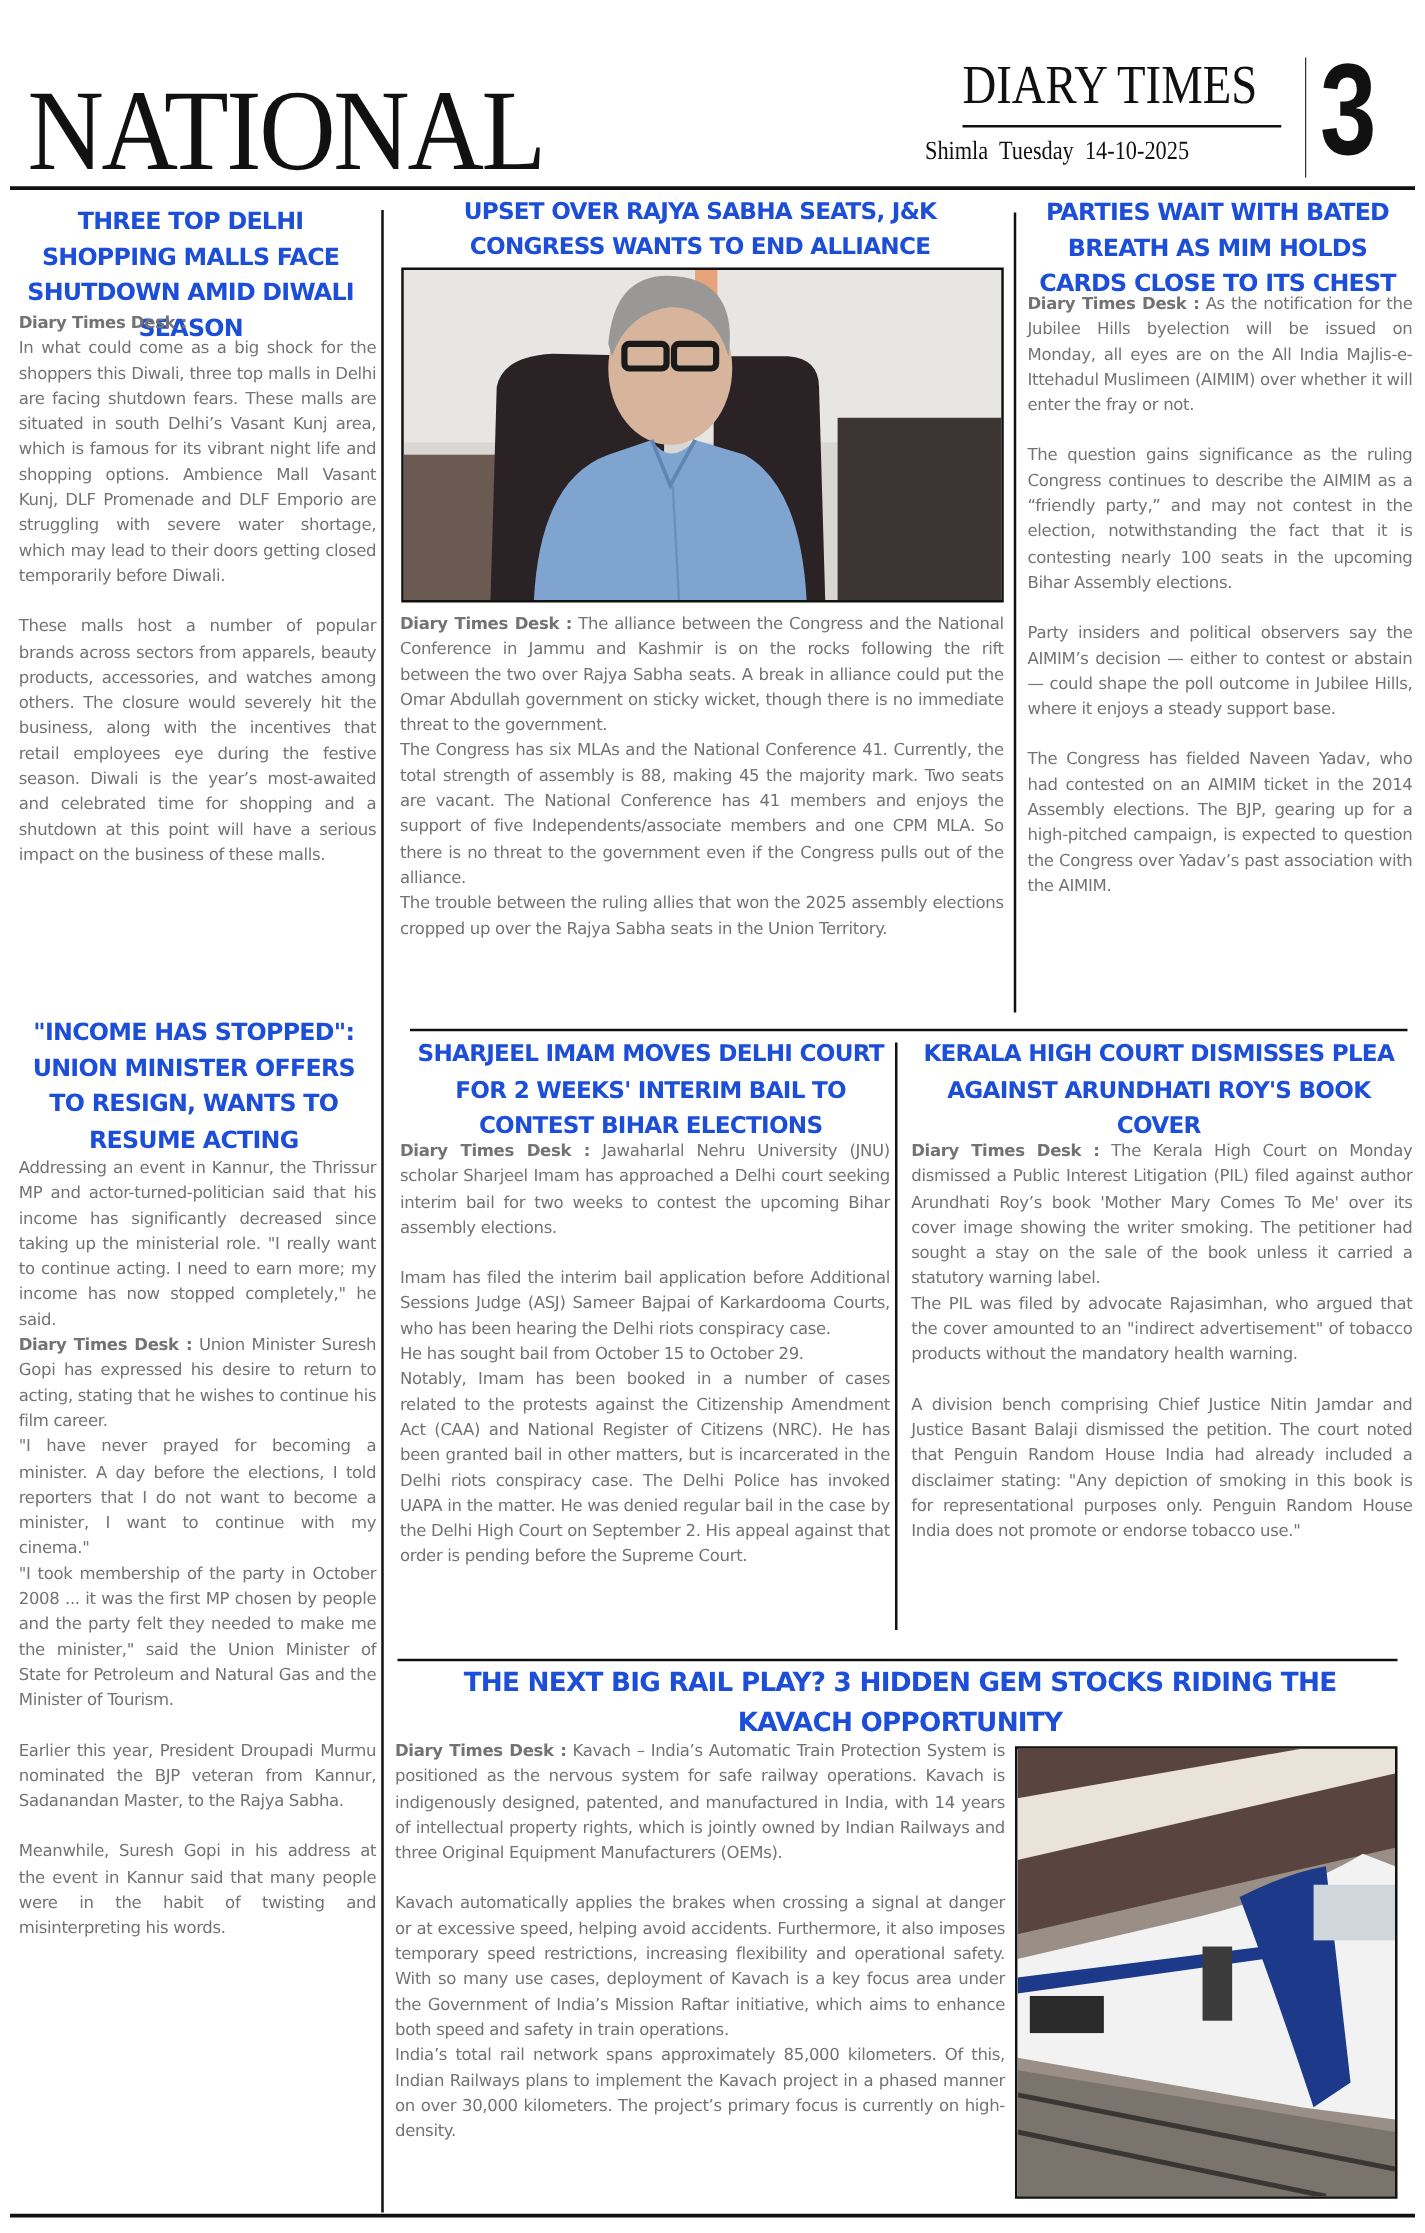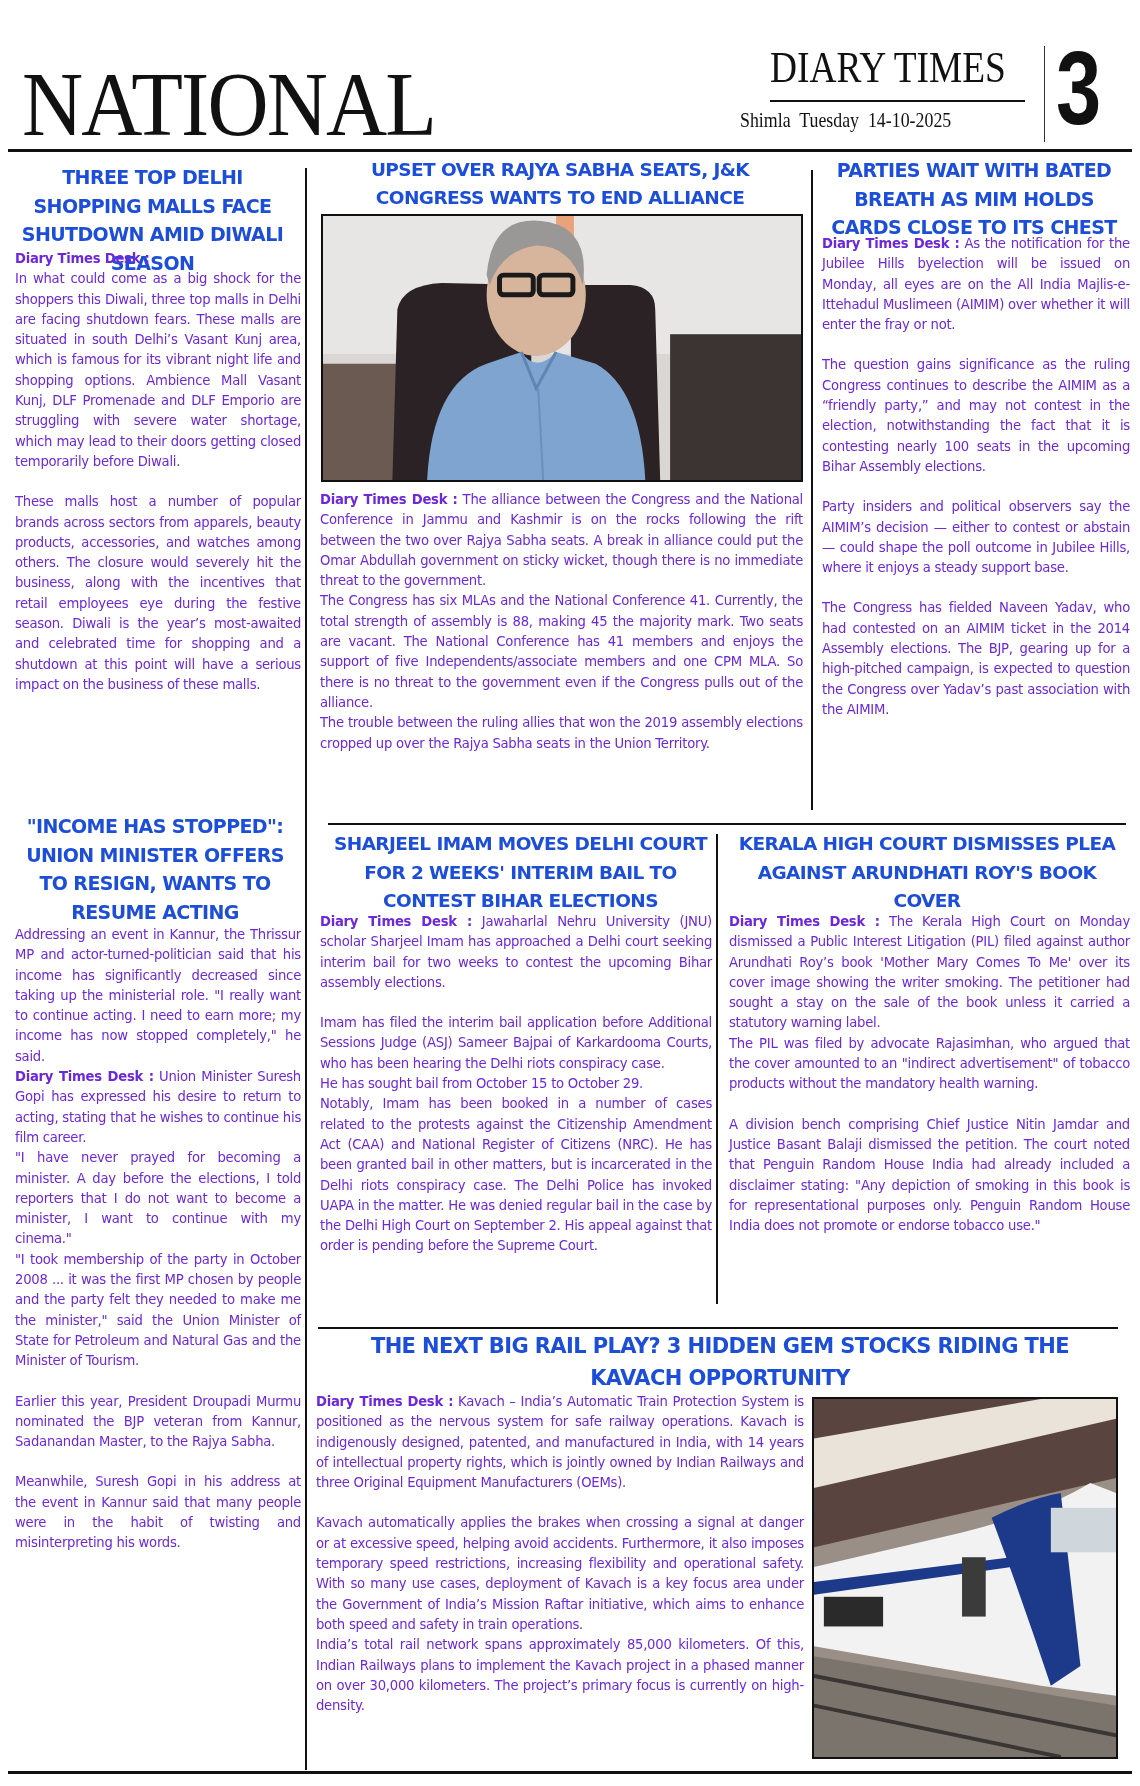--- a/index.html
+++ b/index.html
@@ -11,21 +11,21 @@
   .paper-rule { position: absolute; left: 770px; top: 100px; width: 255px; height: 2px; background: #111; }
   .dateline { position: absolute; left: 740px; top: 110px; font-family: "Liberation Serif", serif; font-size: 21px; line-height: 1; transform: scaleX(0.85); transform-origin: left top; white-space: pre; }
   .vbar-head { position: absolute; left: 1044px; top: 46px; width: 1px; height: 96px; background: #333; }
   .page-num { position: absolute; left: 1056px; top: 36px; font-family: "Liberation Sans", sans-serif; font-weight: bold; font-size: 104px; line-height: 1; transform: scaleX(0.78); transform-origin: left top; }
   .top-rule { position: absolute; left: 8px; top: 149px; width: 1124px; height: 3px; background: #111; }
 
   .hrule { position: absolute; background: #111; }
   .vrule { position: absolute; background: #111; }
 
   .headline { position: absolute; font-family: "DejaVu Sans", sans-serif; font-weight: bold; text-align: center; color: #1d4ed8; letter-spacing: -0.6px; }
-  .body { position: absolute; font-family: "DejaVu Sans", sans-serif; font-size: 13.2px; line-height: 20.3px; text-align: justify; color: #6d28d9; letter-spacing: -0.25px; }
+  .body { position: absolute; font-family: "DejaVu Sans", sans-serif; font-size: 13.2px; line-height: 20.3px; text-align: justify; color: #737373; letter-spacing: -0.25px; }
   .body p { margin: 0; }
   .body p.gap { margin-top: 20px; }
   .desk { font-weight: bold; }
 
   .photo { position: absolute; border: 2px solid #111; overflow: hidden; }
   .photo svg { display: block; width: 100%; height: 100%; }
 </style>
 </head>
 <body>
 
@@ -81,21 +81,21 @@
       <rect x="178" y="60" width="34" height="20" rx="4" fill="none" stroke="#1a1a1a" stroke-width="5"></rect>
       <rect x="218" y="60" width="34" height="20" rx="4" fill="none" stroke="#1a1a1a" stroke-width="5"></rect>
       <path d="M105 268 Q110 170 165 150 L200 138 Q215 160 235 138 L275 150 Q320 175 325 268 Z" fill="#7ea4cf"></path>
       <path d="M200 138 L215 175 L235 138" fill="none" stroke="#5f86b2" stroke-width="3"></path>
       <line x1="217" y1="175" x2="222" y2="268" stroke="#6a90bb" stroke-width="2"></line>
     </svg>
   </div>
   <div class="body" style="left:320px; top:490px; width:483px;">
     <p><span class="desk">Diary Times Desk :</span> <span>The alliance between the Congress and the National Conference in Jammu and Kashmir is on the rocks following the rift between the two over Rajya Sabha seats. A break in alliance could put the Omar Abdullah government on sticky wicket, though there is no immediate threat to the government.</span></p>
     <p>The Congress has six MLAs and the National Conference 41. Currently, the total strength of assembly is 88, making 45 the majority mark. Two seats are vacant. The National Conference has 41 members and enjoys the support of five Independents/associate members and one CPM MLA. So there is no threat to the government even if the Congress pulls out of the alliance.</p>
-    <p>The trouble between the ruling allies that won the 2019 assembly elections cropped up over the Rajya Sabha seats in the Union Territory.</p>
+    <p>The trouble between the ruling allies that won the 2025 assembly elections cropped up over the Rajya Sabha seats in the Union Territory.</p>
   </div>
 </div>
 
 <div>
   <div class="headline" style="left:818px; top:156px; width:312px; font-size:19px; line-height:28.5px;">PARTIES WAIT WITH BATED BREATH AS MIM HOLDS CARDS CLOSE TO ITS CHEST</div>
   <div class="body" style="left:822px; top:234px; width:308px;">
     <p><span class="desk">Diary Times Desk :</span> <span>As the notification for the Jubilee Hills byelection will be issued on Monday, all eyes are on the All India Majlis-e-Ittehadul Muslimeen (AIMIM) over whether it will enter the fray or not.</span></p>
     <p class="gap">The question gains significance as the ruling Congress continues to describe the AIMIM as a “friendly party,” and may not contest in the election, notwithstanding the fact that it is contesting nearly 100 seats in the upcoming Bihar Assembly elections.</p>
     <p class="gap">Party insiders and political observers say the AIMIM’s decision — either to contest or abstain — could shape the poll outcome in Jubilee Hills, where it enjoys a steady support base.</p>
     <p class="gap">The Congress has fielded Naveen Yadav, who had contested on an AIMIM ticket in the 2014 Assembly elections. The BJP, gearing up for a high-pitched campaign, is expected to question the Congress over Yadav’s past association with the AIMIM.</p>

